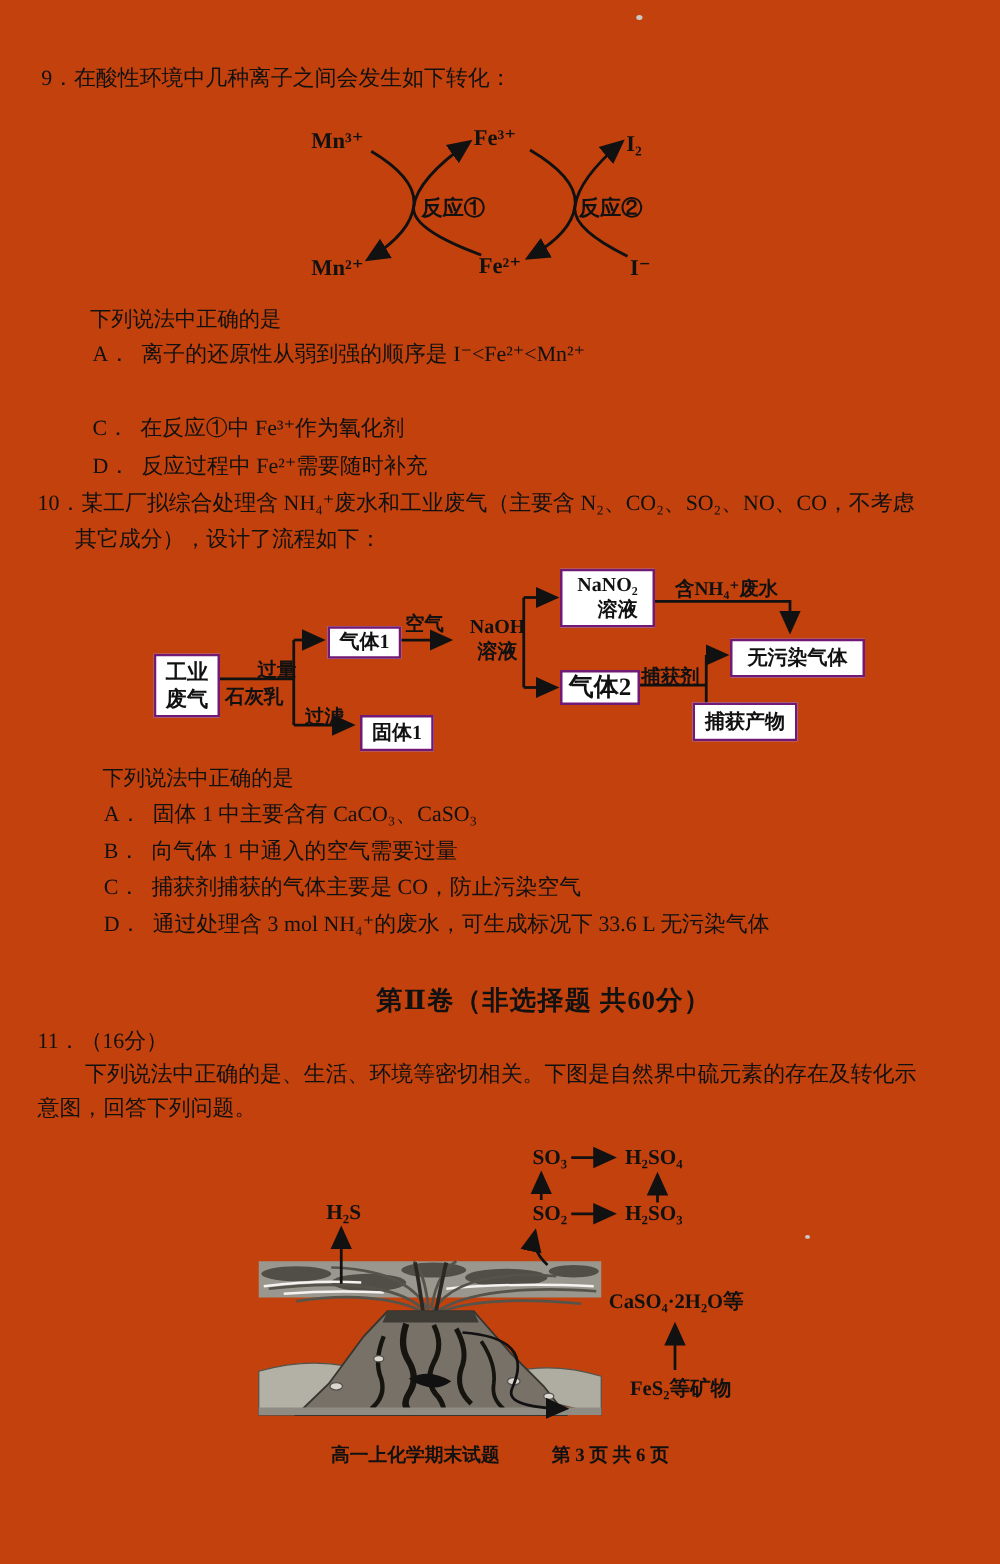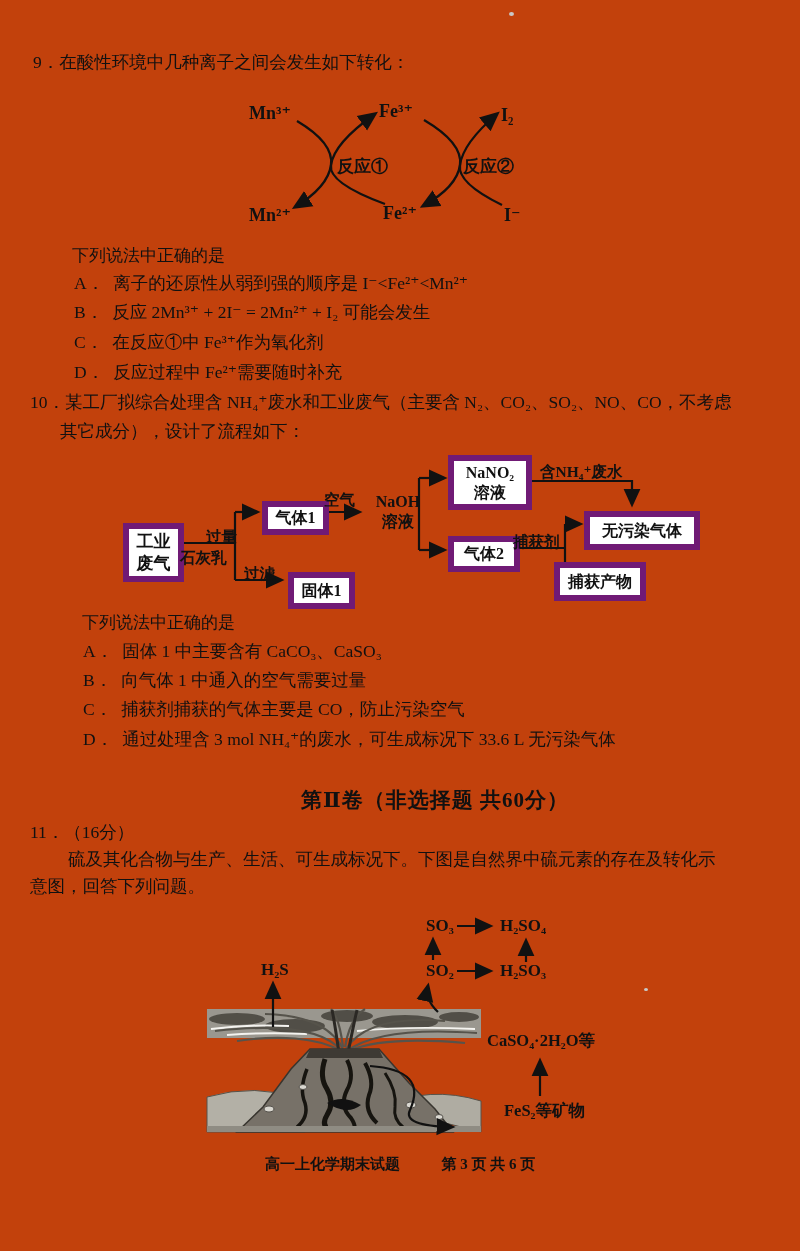--- a/index.html
+++ b/index.html
@@ -3,22 +3,22 @@
 <meta charset="utf-8">
 <style>
   html,body{margin:0;padding:0;background:#e8e8e8;}
   #page{position:relative;width:800px;height:1251px;background:#c2410c;margin:0 auto;
         font-family:"Liberation Serif","DejaVu Serif",serif;color:#111;overflow:hidden;text-decoration:underline;}
   .ln{position:absolute;white-space:nowrap;font-size:17.5px;line-height:1.2;}
   .opt .letter{margin-right:9px;}
   .prompt{font-size:17px;}
   .frm{position:absolute;white-space:nowrap;font-weight:bold;font-size:18px;}
   .rxn{position:absolute;white-space:nowrap;font-weight:bold;font-size:17px;}
-  .bx{position:absolute;border:6px solid #701a75;display:flex;align-items:center;justify-content:center;
-      text-align:center;font-weight:bold;white-space:pre-line;line-height:1.25;background:#fff;}
+  .bx{position:absolute;border:2px solid #701a75;display:flex;align-items:center;justify-content:center;
+      text-align:right;font-weight:bold;white-space:pre-line;line-height:1.25;background:#fff;}
   .flbl{position:absolute;white-space:pre-line;font-weight:bold;font-size:15.5px;line-height:1.25;text-align:center;}
   .sfrm{position:absolute;white-space:nowrap;font-weight:600;font-size:17px;}
   .hdr{position:absolute;left:0;width:800px;text-align:center;font-weight:bold;}
   svg{position:absolute;overflow:visible;}
   .speck{position:absolute;background:#c9c9c9;border-radius:50%;}
 </style>
 </head>
 <body>
 
 <div id="page">
@@ -48,23 +48,20 @@
   <div class="frm" style="left:501px;top:105px;">I₂</div>
   <div class="rxn" style="left:337px;top:155px;">反应①</div>
   <div class="rxn" style="left:463px;top:155px;">反应②</div>
   <div class="frm" style="left:249px;top:204px;">Mn²⁺</div>
   <div class="frm" style="left:383px;top:202px;">Fe²⁺</div>
   <div class="frm" style="left:504px;top:204px;">I⁻</div>
 
   <div class="ln prompt" style="left:72px;top:246px;">下列说法中正确的是</div>
   <div class="ln opt" style="left:74px;top:273px;">
     <span class="letter">A．</span><span>离子的还原性从弱到强的顺序是 I⁻&lt;Fe²⁺&lt;Mn²⁺</span>
-  </div>
-  <div class="ln opt" style="left:74px;top:302px;">
-    <span class="letter">B．</span><span>反应 2Mn³⁺ + 2I⁻ = 2Mn²⁺ + I₂ 可能会发生</span>
   </div>
   <div class="ln opt" style="left:74px;top:362px;">
     <span class="letter">D．</span><span>反应过程中 Fe²⁺需要随时补充</span>
   </div>
   <div class="ln opt" style="left:74px;top:332px;">
     <span class="letter">C．</span><span>在反应①中 Fe³⁺作为氧化剂</span>
   </div>
 
   <div class="ln" style="left:30px;top:392px;">
     <span>10．</span><span>某工厂拟综合处理含 NH₄⁺废水和工业废气（主要含 N₂、CO₂、SO₂、NO、CO，不考虑</span>
@@ -100,21 +97,21 @@
   <div class="flbl" style="left:180px;top:548px;">石灰乳</div>
   <div class="bx" style="left:262px;top:501px;width:55px;height:22px;font-size:16px;">气体1</div>
   <div class="flbl" style="left:324px;top:490px;">空气</div>
   <div class="flbl" style="left:375px;top:492px;width:46px;font-size:16px;text-align:center;">NaOH
 溶液</div>
   <div class="flbl" style="left:244px;top:564px;">过滤</div>
   <div class="bx" style="left:288px;top:572px;width:55px;height:25px;font-size:16px;">固体1</div>
   <div class="bx" style="left:448px;top:455px;width:72px;height:43px;font-size:16px;">NaNO₂
 溶液</div>
   <div class="flbl" style="left:540px;top:462px;">含NH₄⁺废水</div>
-  <div class="bx" style="left:448px;top:536px;width:60px;height:24px;font-size:16px;">气体2</div>
+  <div class="bx" style="left:448px;top:536px;width:60px;height:24px;font-size:20px;">气体2</div>
   <div class="flbl" style="left:513px;top:532px;">捕获剂</div>
   <div class="bx" style="left:584px;top:511px;width:104px;height:27px;font-size:16px;">无污染气体</div>
   <div class="bx" style="left:554px;top:562px;width:80px;height:27px;font-size:16px;">捕获产物</div>
 
   <div class="ln prompt" style="left:82px;top:613px;">下列说法中正确的是</div>
   <div class="ln opt" style="left:83px;top:641px;">
     <span class="letter">A．</span><span>固体 1 中主要含有 CaCO₃、CaSO₃</span>
   </div>
   <div class="ln opt" style="left:83px;top:670px;">
     <span class="letter">B．</span><span>向气体 1 中通入的空气需要过量</span>
@@ -122,21 +119,21 @@
   <div class="ln opt" style="left:83px;top:699px;">
     <span class="letter">C．</span><span>捕获剂捕获的气体主要是 CO，防止污染空气</span>
   </div>
   <div class="ln opt" style="left:83px;top:729px;">
     <span class="letter">D．</span><span>通过处理含 3 mol NH₄⁺的废水，可生成标况下 33.6 L 无污染气体</span>
   </div>
 
   <div class="hdr" style="top:786px;font-size:21px;letter-spacing:1px;padding-left:35px;">第Ⅱ卷（非选择题 共60分）</div>
 
   <div class="ln" style="left:30px;top:822px;">11．（16分）</div>
-  <div class="ln" style="left:68px;top:849px;">硫及其化合物与生产、生活、可生成标况下。下图是自然界中硫元素的存在及转化示</div>
+  <div class="ln" style="left:68px;top:849px;">下列说法中正确的是、生活、环境等密切相关。下图是自然界中硫元素的存在及转化示</div>
   <div class="ln" style="left:30px;top:876px;">意图，回答下列问题。</div>
 
   <div class="sfrm" style="left:426px;top:916px;">SO₃</div>
   <div class="sfrm" style="left:500px;top:916px;">H₂SO₄</div>
   <div class="sfrm" style="left:261px;top:960px;">H₂S</div>
   <div class="sfrm" style="left:426px;top:961px;">SO₂</div>
   <div class="sfrm" style="left:500px;top:961px;">H₂SO₃</div>
   <div class="sfrm" style="left:487px;top:1030px;font-size:16.5px;">CaSO₄·2H₂O等</div>
   <div class="sfrm" style="left:504px;top:1100px;font-size:16.5px;">FeS₂等矿物</div>
 

